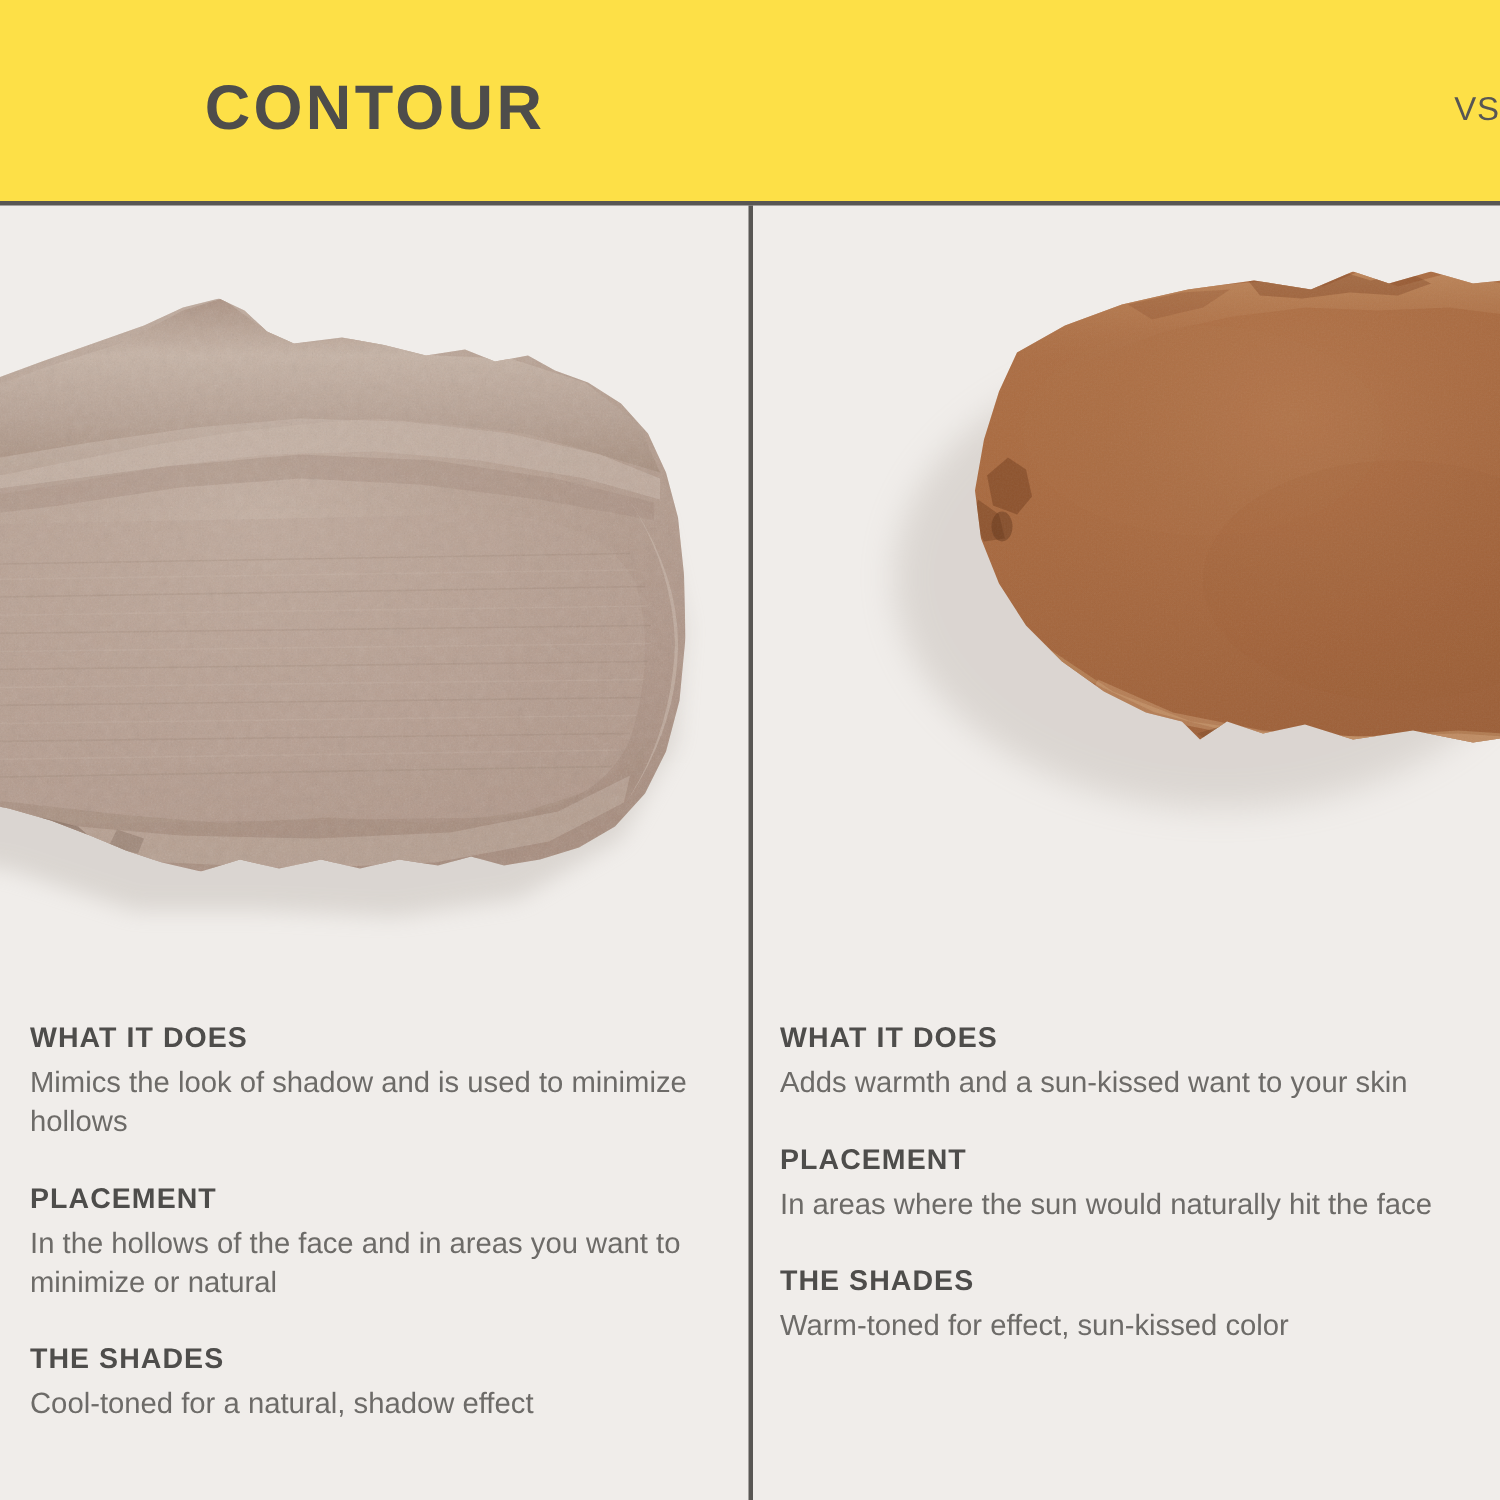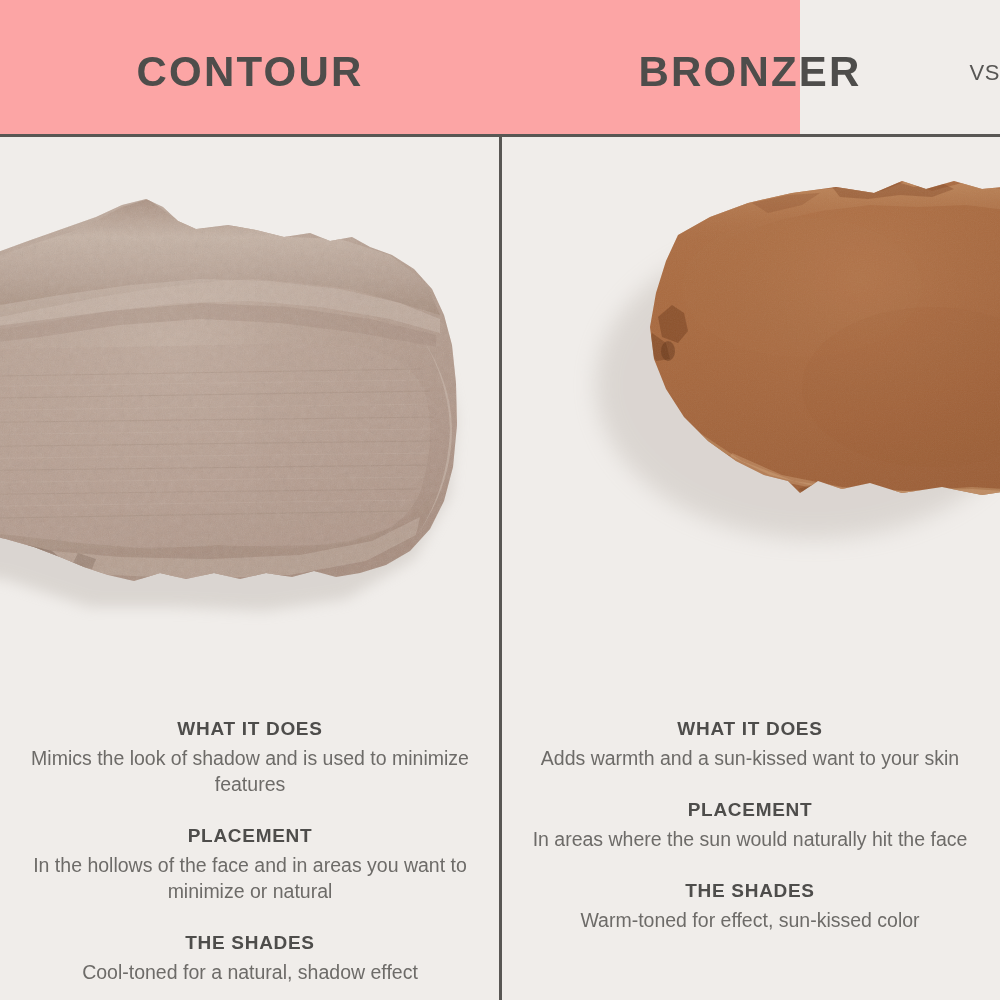--- a/index.html
+++ b/index.html
@@ -18,22 +18,22 @@
     width: 1000px;
     height: 1000px;
     background: #f0edea;
     overflow: hidden;
   }
 
   
   #header {
     position: absolute;
     left: 0; top: 0;
-    width: 800px; height: 134px;
-    background: #fca5a5;
+    width: 1000px; height: 134px;
+    background: #fde047;
   }
   .title {
     position: absolute;
     top: 46px;
     font-size: 42px;
     font-weight: bold;
     letter-spacing: 2.2px;
     color: #4e4d4b;
     white-space: nowrap;
     line-height: 52px;
@@ -76,22 +76,21 @@
   }
   #swatch-pane-left  { left: 0; }
   #swatch-pane-right { left: 502px; width: 498px; }
   .swatch-svg { display: block; }
 
   
   .copy-col {
     position: absolute;
     top: 680px;
     width: 460px;
-    text-align: center;
-    margin-top: 36px;
+    text-align: left;
   }
   #copy-left  { left: 20px; }
   #copy-right { left: 520px; }
 
   .copy-block { margin-bottom: 26px; }
   .copy-block:last-child { margin-bottom: 0; }
 
   .copy-heading {
     font-size: 19px;
     font-weight: bold;
@@ -109,21 +108,20 @@
   }
 </style>
 </head>
 <body>
 
 <div id="stage">
 
   <div id="header">
     <div class="title" id="title-left">CONTOUR</div>
     <div id="vs-label">VS</div>
-    <div class="title" id="title-right">BRONZER</div>
   </div>
 
   <div id="rule-h"></div>
   <div id="rule-v"></div>
 
   <div class="swatch-pane" id="swatch-pane-left">
     <svg class="swatch-svg" width="499" height="500" viewBox="0 0 499 500">
       <defs>
         <linearGradient id="cGrad" x1="0" y1="0" x2="0.35" y2="1">
           <stop offset="0%" stop-color="#c4b0a2"></stop>
@@ -301,21 +299,21 @@
 
         <rect x="120" y="20" width="460" height="380" filter="url(#bGrain)" opacity="0.5"></rect>
       </g>
     </svg>
   </div>
 
   <div class="copy-col" id="copy-left">
 
     <div class="copy-block">
       <p class="copy-heading">WHAT IT DOES</p>
-      <p class="copy-body">Mimics the look of shadow and is used to minimize features</p>
+      <p class="copy-body">Mimics the look of shadow and is used to minimize hollows</p>
     </div>
 
     <div class="copy-block">
       <p class="copy-heading">PLACEMENT</p>
       <p class="copy-body">In the hollows of the face and in areas you want to minimize or natural</p>
     </div>
 
     <div class="copy-block">
       <p class="copy-heading">THE SHADES</p>
       <p class="copy-body">Cool-toned for a natural, shadow effect</p>

